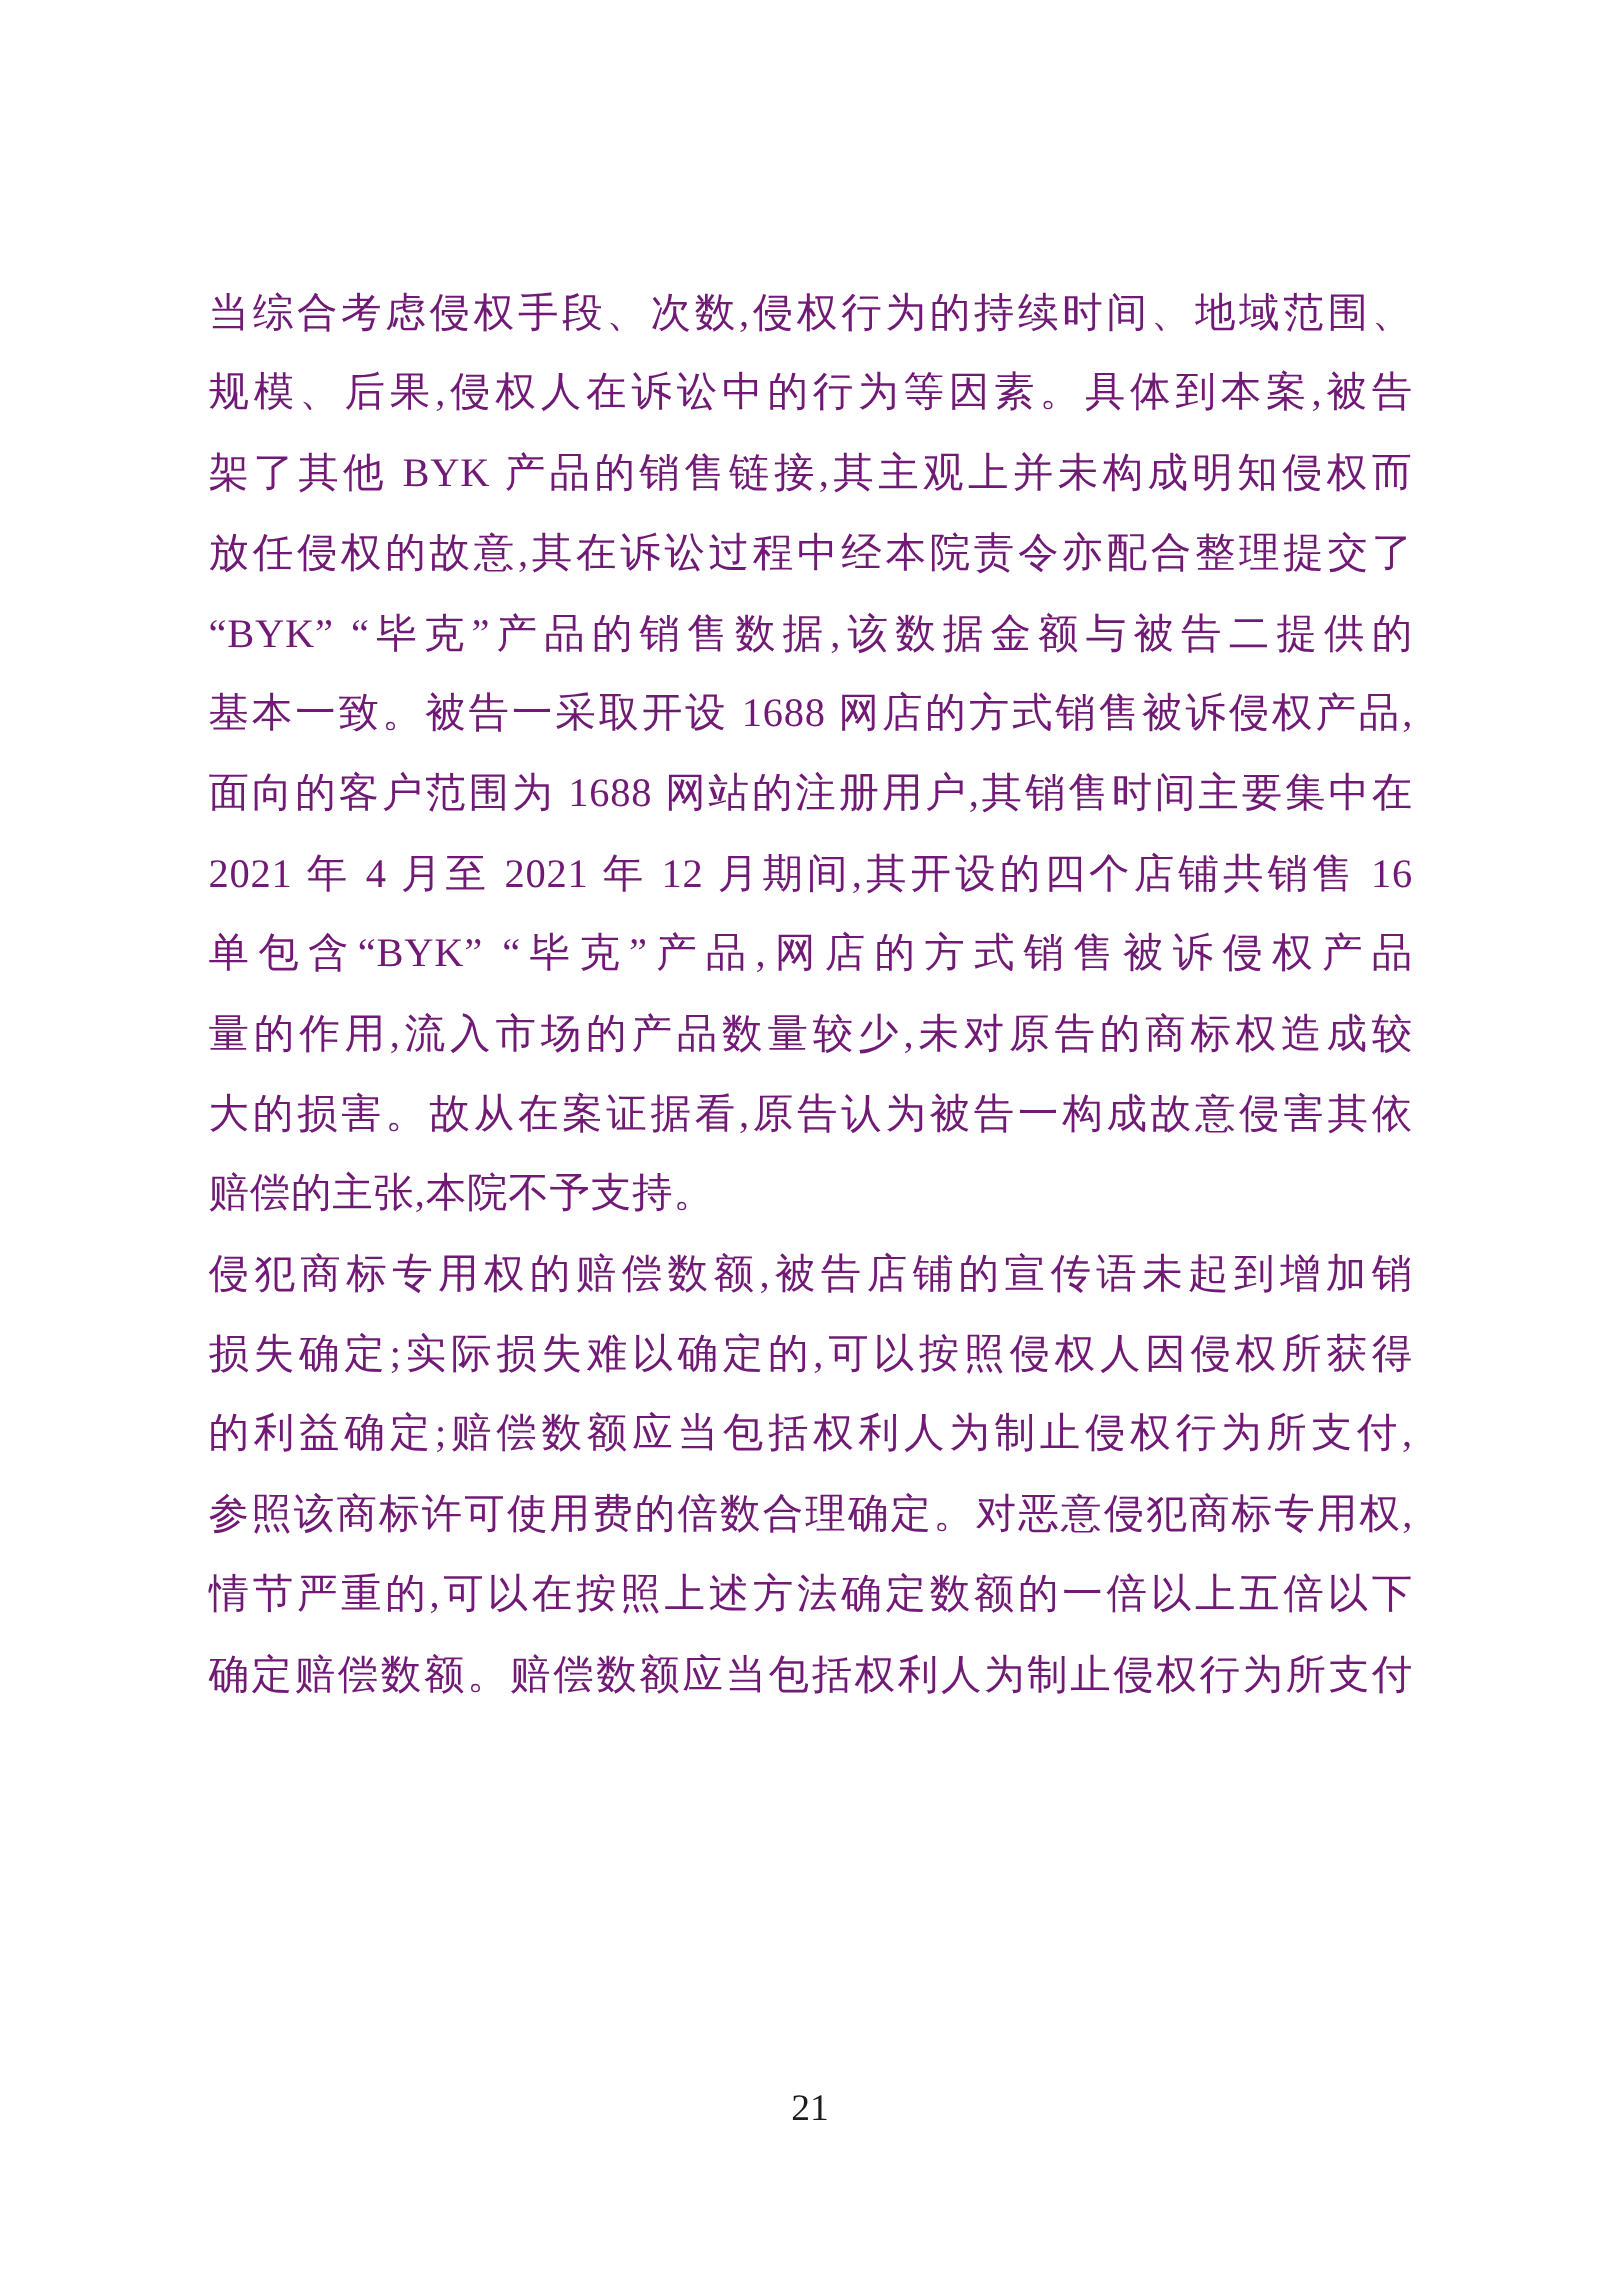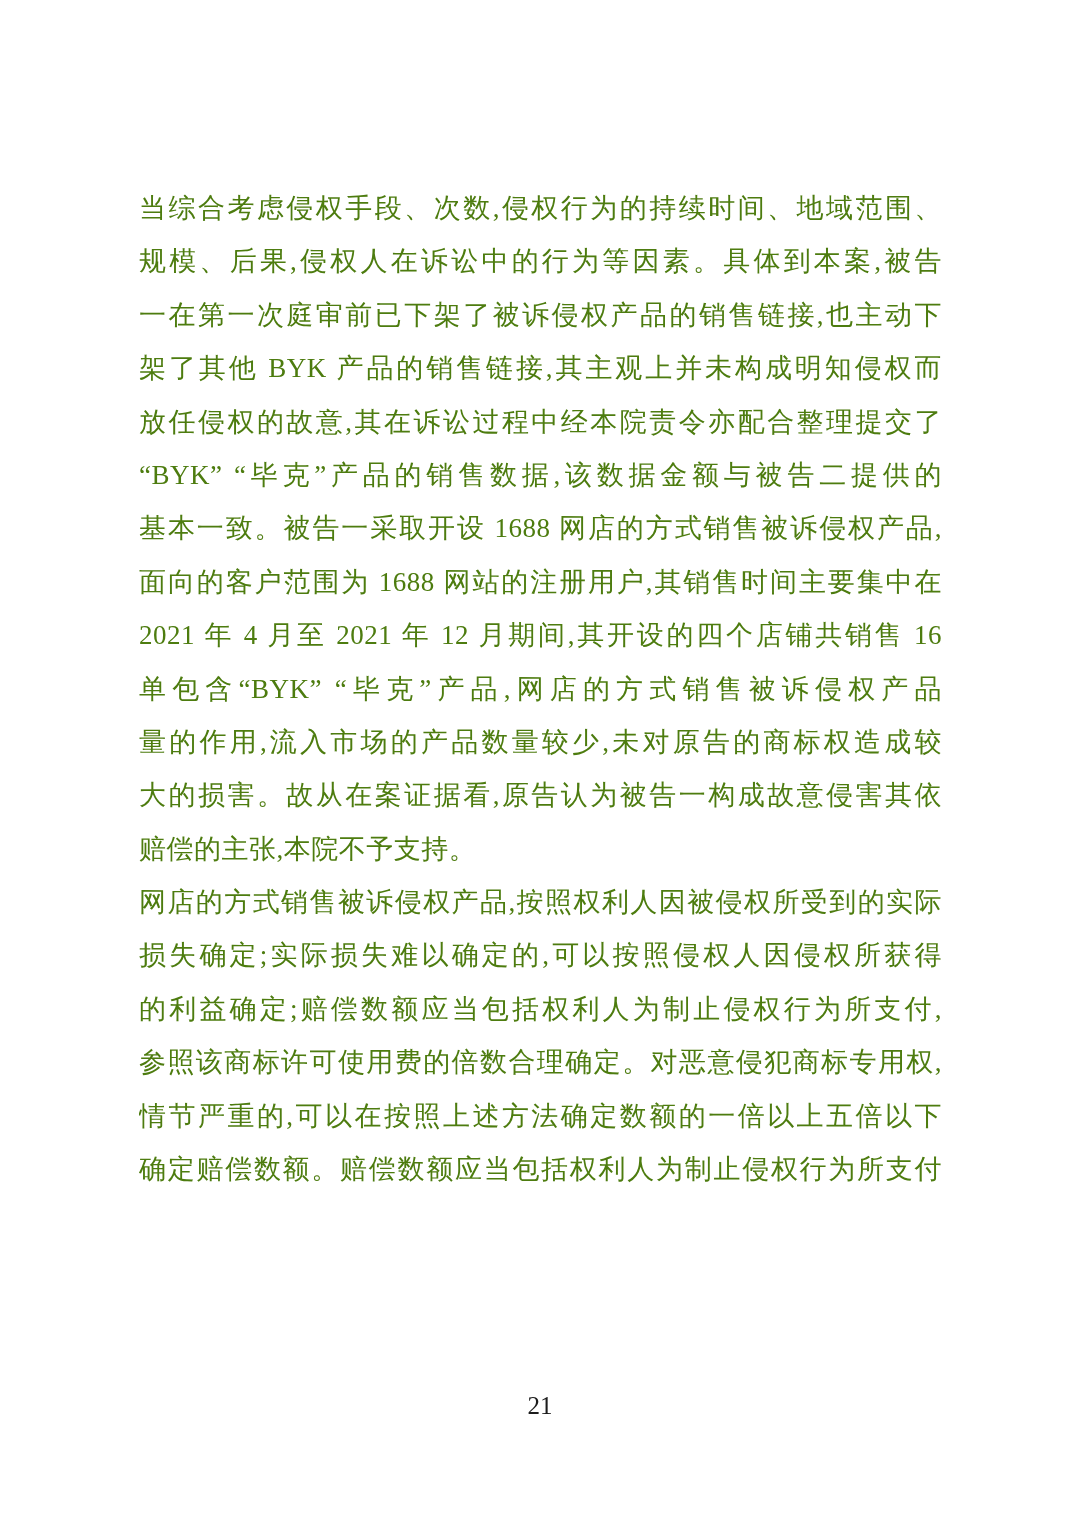--- a/index.html
+++ b/index.html
@@ -19,21 +19,21 @@
   .text-block {
     position: absolute;
     left: 139px;
     top: 182px;
     width: 803px;
   }
   .line {
     font-size: 27px;
     line-height: 53.4px;
     height: 53.4px;
-    color: #4d7c0f;
+    color: #701a75;
     text-align: justify;
     text-align-last: justify;
     letter-spacing: 0.5px;
     overflow: hidden;
   }
   .line.short {
     text-align: center;
     text-align-last: left;
   }
   .line.indent {
@@ -49,32 +49,31 @@
     color: #1c1c1c;
   }
 </style>
 </head>
 <body>
 
 <div class="page">
   <div class="text-block">
     <div class="line">当综合考虑侵权手段、次数,侵权行为的持续时间、地域范围、</div>
     <div class="line">规模、后果,侵权人在诉讼中的行为等因素。具体到本案,被告</div>
-    <div class="line">一在第一次庭审前已下架了被诉侵权产品的销售链接,也主动下</div>
     <div class="line">架了其他 BYK 产品的销售链接,其主观上并未构成明知侵权而</div>
     <div class="line">放任侵权的故意,其在诉讼过程中经本院责令亦配合整理提交了</div>
     <div class="line">“BYK” “毕克”产品的销售数据,该数据金额与被告二提供的</div>
     <div class="line">基本一致。被告一采取开设 1688 网店的方式销售被诉侵权产品,</div>
     <div class="line">面向的客户范围为 1688 网站的注册用户,其销售时间主要集中在</div>
     <div class="line">2021 年 4 月至 2021 年 12 月期间,其开设的四个店铺共销售 16</div>
     <div class="line">单包含“BYK” “毕克”产品,网店的方式销售被诉侵权产品</div>
     <div class="line">量的作用,流入市场的产品数量较少,未对原告的商标权造成较</div>
     <div class="line">大的损害。故从在案证据看,原告认为被告一构成故意侵害其依</div>
     <div class="line short">赔偿的主张,本院不予支持。</div>
-    <div class="line">网店的方式销售被诉侵权产品,按照权利人因被侵权所受到的实际</div>
+    <div class="line">侵犯商标专用权的赔偿数额,被告店铺的宣传语未起到增加销</div>
     <div class="line">损失确定;实际损失难以确定的,可以按照侵权人因侵权所获得</div>
     <div class="line">的利益确定;赔偿数额应当包括权利人为制止侵权行为所支付,</div>
     <div class="line">参照该商标许可使用费的倍数合理确定。对恶意侵犯商标专用权,</div>
     <div class="line">情节严重的,可以在按照上述方法确定数额的一倍以上五倍以下</div>
     <div class="line">确定赔偿数额。赔偿数额应当包括权利人为制止侵权行为所支付</div>
   </div>
   <div class="page-number">21</div>
 </div>
 
 </body></html>

